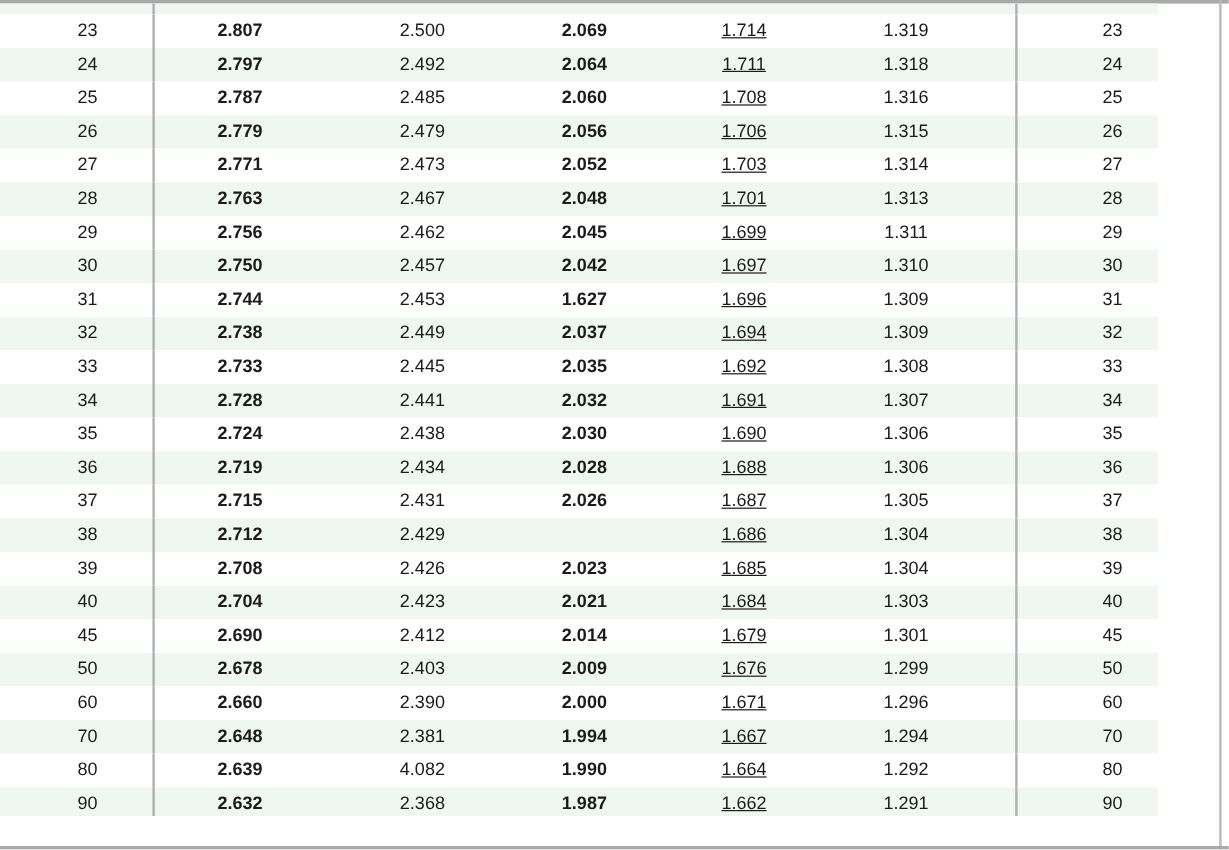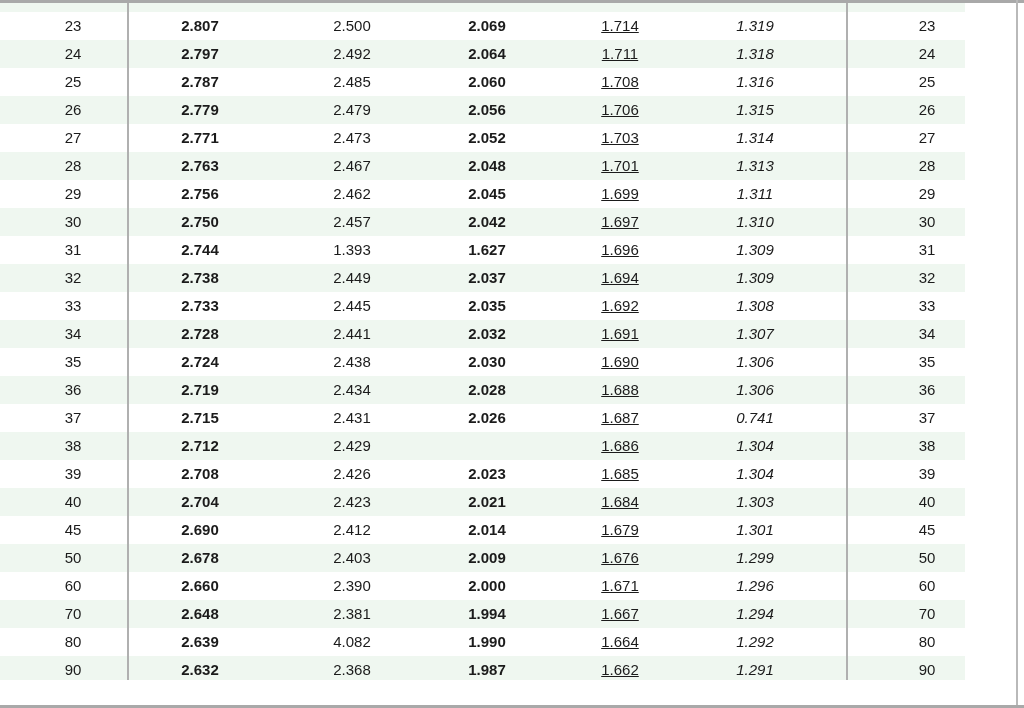--- a/index.html
+++ b/index.html
@@ -120,21 +120,21 @@
 
   
   .cell.bold { font-weight: bold; }
 
   
   .c-idx-left  { left: 18px;  width: 110px; }
   .c-v1        { left: 140px; width: 120px; }
   .c-v2        { left: 292px; width: 120px; text-align: center; }
   .c-v3        { left: 427px; width: 120px; }
   .c-v4        { left: 560px; width: 120px; text-decoration: underline; }
-  .c-v5        { left: 695px; width: 120px; font-style: italic; }
+  .c-v5        { left: 695px; width: 120px; }
   .c-idx-right { left: 867px; width: 120px; }
 </style>
 </head>
 <body>
 
 <div id="table-viewport">
 
   <div class="edge-rule-top"></div>
 
   <div id="rows">
@@ -238,21 +238,21 @@
         <div class="cell c-v4">1.697</div>
         <div class="cell c-v5">1.310</div>
         <div class="cell c-idx-right">30</div>
       </div>
       <div class="row odd">
         <div class="stripe"></div>
         <div class="vrule left-sep"></div>
         <div class="vrule right-sep"></div>
         <div class="cell c-idx-left">31</div>
         <div class="cell c-v1 bold">2.744</div>
-        <div class="cell c-v2">1.393</div>
+        <div class="cell c-v2">2.453</div>
         <div class="cell c-v3 bold">1.627</div>
         <div class="cell c-v4">1.696</div>
         <div class="cell c-v5">1.309</div>
         <div class="cell c-idx-right">31</div>
       </div>
       <div class="row even">
         <div class="stripe"></div>
         <div class="vrule left-sep"></div>
         <div class="vrule right-sep"></div>
         <div class="cell c-idx-left">32</div>
@@ -313,21 +313,21 @@
       </div>
       <div class="row odd">
         <div class="stripe"></div>
         <div class="vrule left-sep"></div>
         <div class="vrule right-sep"></div>
         <div class="cell c-idx-left">37</div>
         <div class="cell c-v1 bold">2.715</div>
         <div class="cell c-v2">2.431</div>
         <div class="cell c-v3 bold">2.026</div>
         <div class="cell c-v4">1.687</div>
-        <div class="cell c-v5">0.741</div>
+        <div class="cell c-v5">1.305</div>
         <div class="cell c-idx-right">37</div>
       </div>
       <div class="row even">
         <div class="stripe"></div>
         <div class="vrule left-sep"></div>
         <div class="vrule right-sep"></div>
         <div class="cell c-idx-left">38</div>
         <div class="cell c-v1 bold">2.712</div>
         <div class="cell c-v2">2.429</div>
         <div class="cell c-v4">1.686</div>

